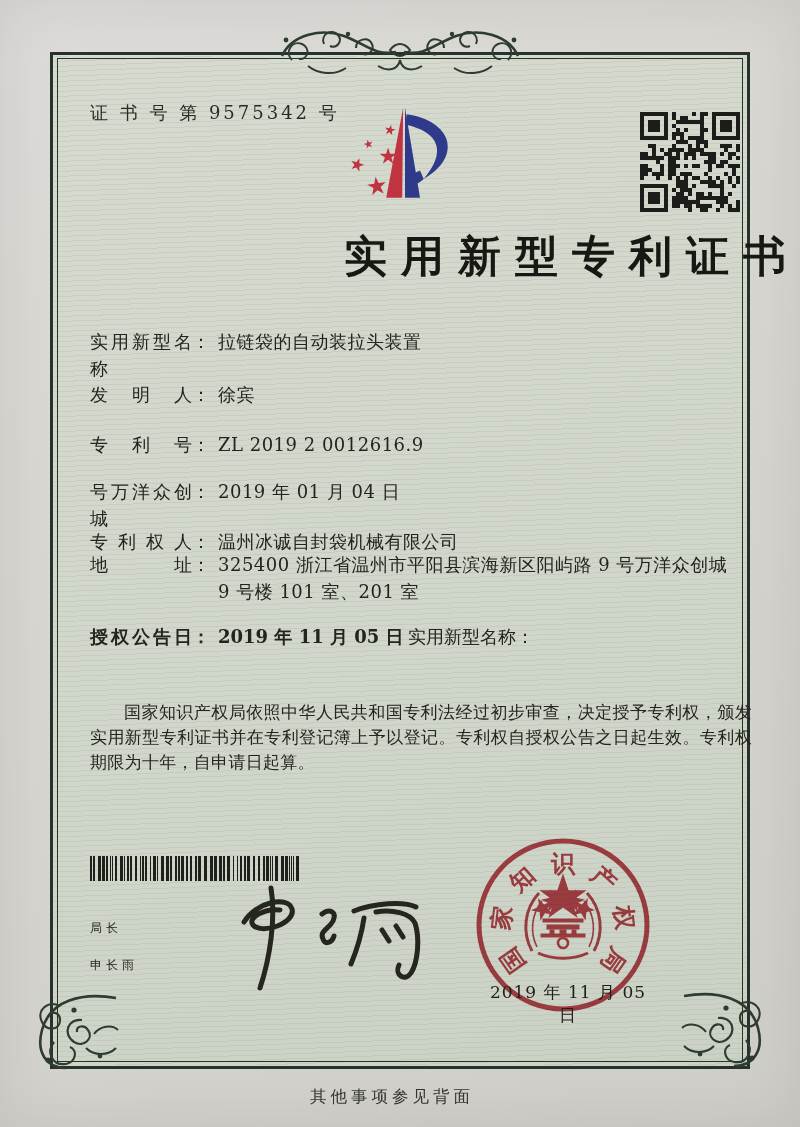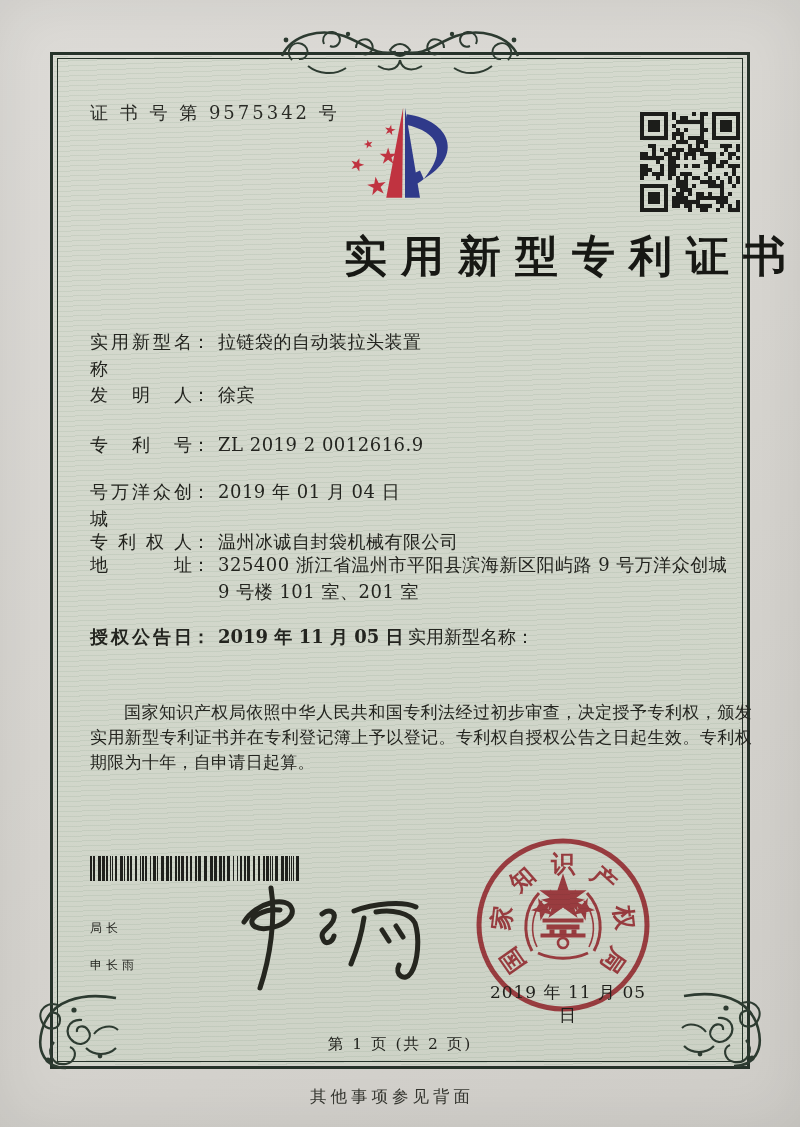--- a/index.html
+++ b/index.html
@@ -585,16 +585,15 @@
       <rect x="-22" y="9" width="44" height="3"></rect>
       <rect x="-13" y="5" width="4" height="4"></rect>
       <rect x="-3" y="5" width="6" height="4"></rect>
       <rect x="9" y="5" width="4" height="4"></rect>
       <circle cx="0" cy="18" r="5" fill="none" stroke-width="2.6"></circle>
       <path d="M-25,28 C-10,35 10,35 25,28" fill="none" stroke-width="3"></path>
     </g>
   </svg>
   <div class="abs seal-date">2019 年 11 月 05 日</div>
 
-  <div class="abs page-num">第 1 页 (共 2 页)</div>
   <div class="abs back-note">其他事项参见背面</div>
 
 </div>
 
 </body></html>

